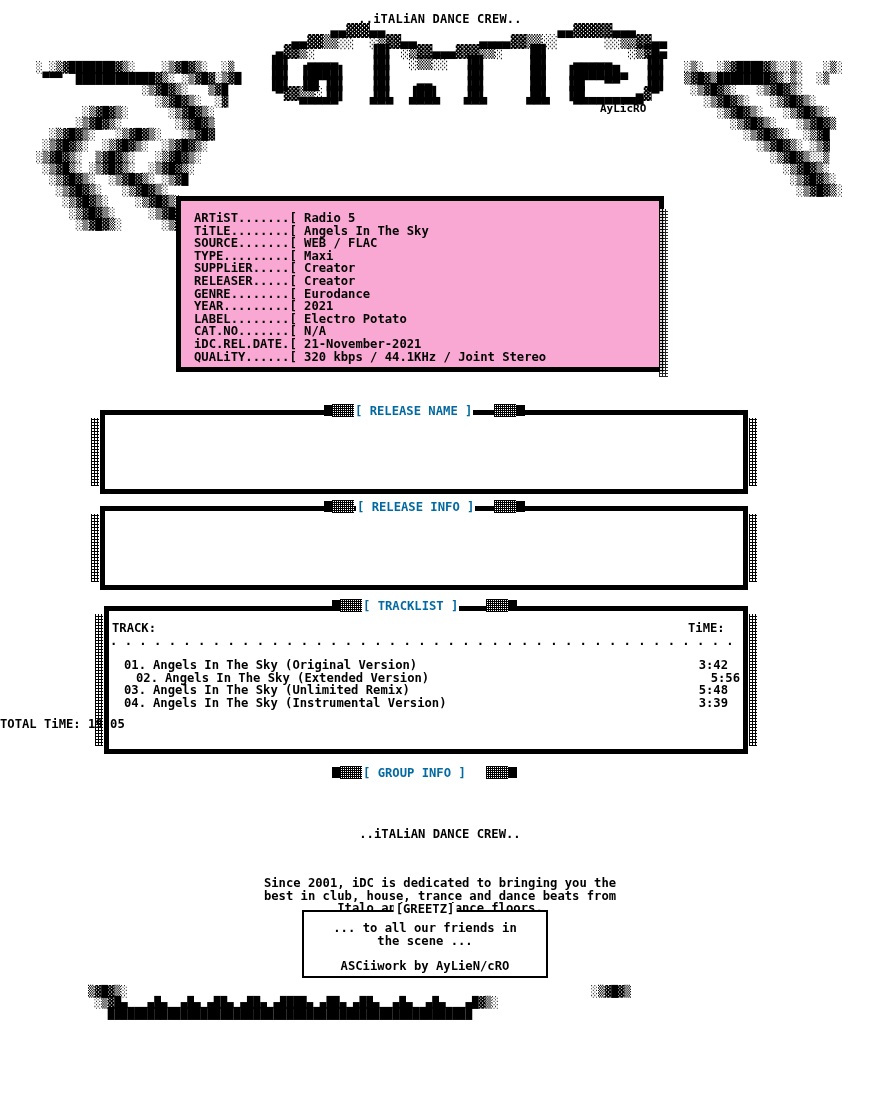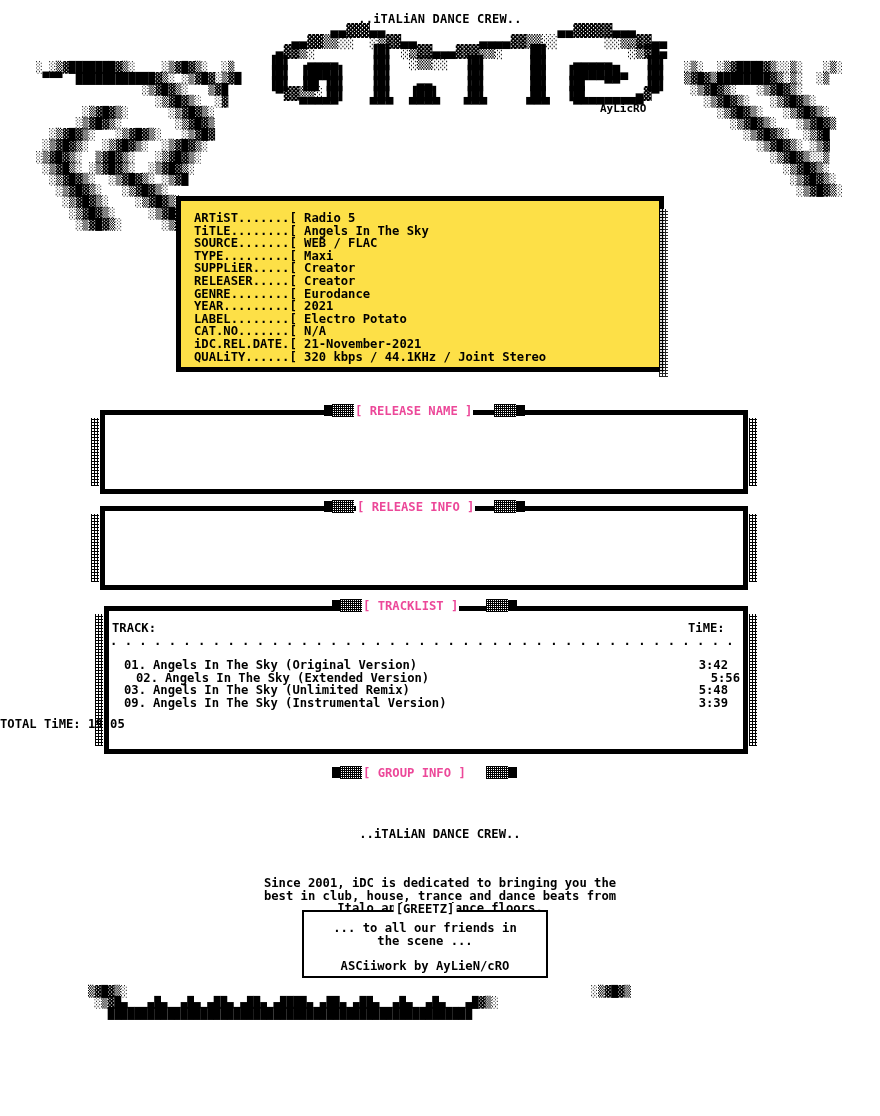--- a/index.html
+++ b/index.html
@@ -34,21 +34,21 @@
   }
   #logo-art{left:268px;top:26px;font-size:13px;line-height:10.5px;font-weight:bold;}
   #sig-art{left:600px;top:104px;font-size:11px;line-height:9px;font-weight:bold;}
   #left-art{left:36px;top:62px;font-size:11px;line-height:11.2px;}
   #right-art{left:684px;top:62px;font-size:11px;line-height:11.2px;}
   #bottom-art{left:88px;top:986px;font-size:11px;line-height:11.2px;}
 
   
   #info-box{
     left:176px;top:196px;width:488px;height:176px;
-    border:5px solid #000;background:#fde047;box-sizing:border-box;
+    border:5px solid #000;background:#f9a8d4;box-sizing:border-box;
   }
   #info-shade{
     position:absolute;right:-9px;top:8px;width:9px;height:168px;
     background-image:
       repeating-linear-gradient(0deg,#000 0 1px,transparent 1px 3px),
       repeating-linear-gradient(90deg,#000 0 1px,transparent 1px 3px);
     background-color:#fff;opacity:.85;
   }
   #info-lines{
     position:absolute;left:13px;top:11px;
@@ -58,21 +58,21 @@
   
   .frame{position:absolute;box-sizing:border-box;background:#fff;}
   .frame .edge-top,.frame .edge-bot{
     position:absolute;left:0;height:5px;background:#000;
   }
   .frame .edge-left,.frame .edge-right{
     position:absolute;top:0;width:5px;background:#000;
   }
   .sec-label{
     position:absolute;white-space:pre;font-weight:bold;
-    font-size:12.2px;line-height:13px;background:#fff;color:#ec4899;
+    font-size:12.2px;line-height:13px;background:#fff;color:#0369a1;
     padding:0 1px;
   }
   .checker{
     position:absolute;width:22px;height:13px;
     background-image:
       repeating-linear-gradient(0deg,#000 0 1px,transparent 1px 2px),
       repeating-linear-gradient(90deg,#000 0 1px,transparent 1px 2px);
     background-color:#fff;
   }
   .capblk{position:absolute;width:9px;height:11px;background:#000;}
@@ -223,21 +223,21 @@
   <div class="sec-label" style="left:362px;top:600px;">[ TRACKLIST ]</div>
 
   <div class="body-text" style="left:112px;top:622px;">TRACK:</div>
   <div class="body-text" style="left:688px;top:622px;">TiME:</div>
   <div class="body-text" style="left:110px;top:635px;width:630px;overflow:hidden;letter-spacing:0px;">. . . . . . . . . . . . . . . . . . . . . . . . . . . . . . . . . . . . . . . . . . . . . . . .</div>
 
   <div id="track-rows">
       <div class="body-text" style="left: 0px; top: 659px; width: 740px; position: absolute; height: 12.6px;"><span style="position: absolute; left: 124px;">01.</span><span style="position: absolute; left: 153px;">Angels In The Sky (Original Version)</span><span style="position: absolute; left: 0px; width: 728px; text-align: right;">3:42</span></div>
       <div class="body-text" style="left: 12px; top: 671.6px; width: 740px; position: absolute; height: 12.6px;"><span style="position: absolute; left: 124px;">02.</span><span style="position: absolute; left: 153px;">Angels In The Sky (Extended Version)</span><span style="position: absolute; left: 0px; width: 728px; text-align: right;">5:56</span></div>
       <div class="body-text" style="left: 0px; top: 684.2px; width: 740px; position: absolute; height: 12.6px;"><span style="position: absolute; left: 124px;">03.</span><span style="position: absolute; left: 153px;">Angels In The Sky (Unlimited Remix)</span><span style="position: absolute; left: 0px; width: 728px; text-align: right;">5:48</span></div>
-      <div class="body-text" style="left: 0px; top: 696.8px; width: 740px; position: absolute; height: 12.6px;"><span style="position: absolute; left: 124px;">09.</span><span style="position: absolute; left: 153px;">Angels In The Sky (Instrumental Version)</span><span style="position: absolute; left: 0px; width: 728px; text-align: right;">3:39</span></div>
+      <div class="body-text" style="left: 0px; top: 696.8px; width: 740px; position: absolute; height: 12.6px;"><span style="position: absolute; left: 124px;">04.</span><span style="position: absolute; left: 153px;">Angels In The Sky (Instrumental Version)</span><span style="position: absolute; left: 0px; width: 728px; text-align: right;">3:39</span></div>
     </div>
 
   <div class="body-text" style="left:0;top:718px;width:740px;text-align:left;">TOTAL TiME: 19:05</div>
 
   <div class="checker" style="left:340px;top:766px;"></div>
   <div class="checker" style="left:486px;top:766px;"></div>
   <div class="capblk" style="left:332px;top:767px;"></div>
   <div class="capblk" style="left:508px;top:767px;"></div>
   <div class="sec-label" style="left:362px;top:767px;">[ GROUP INFO ]</div>
 

